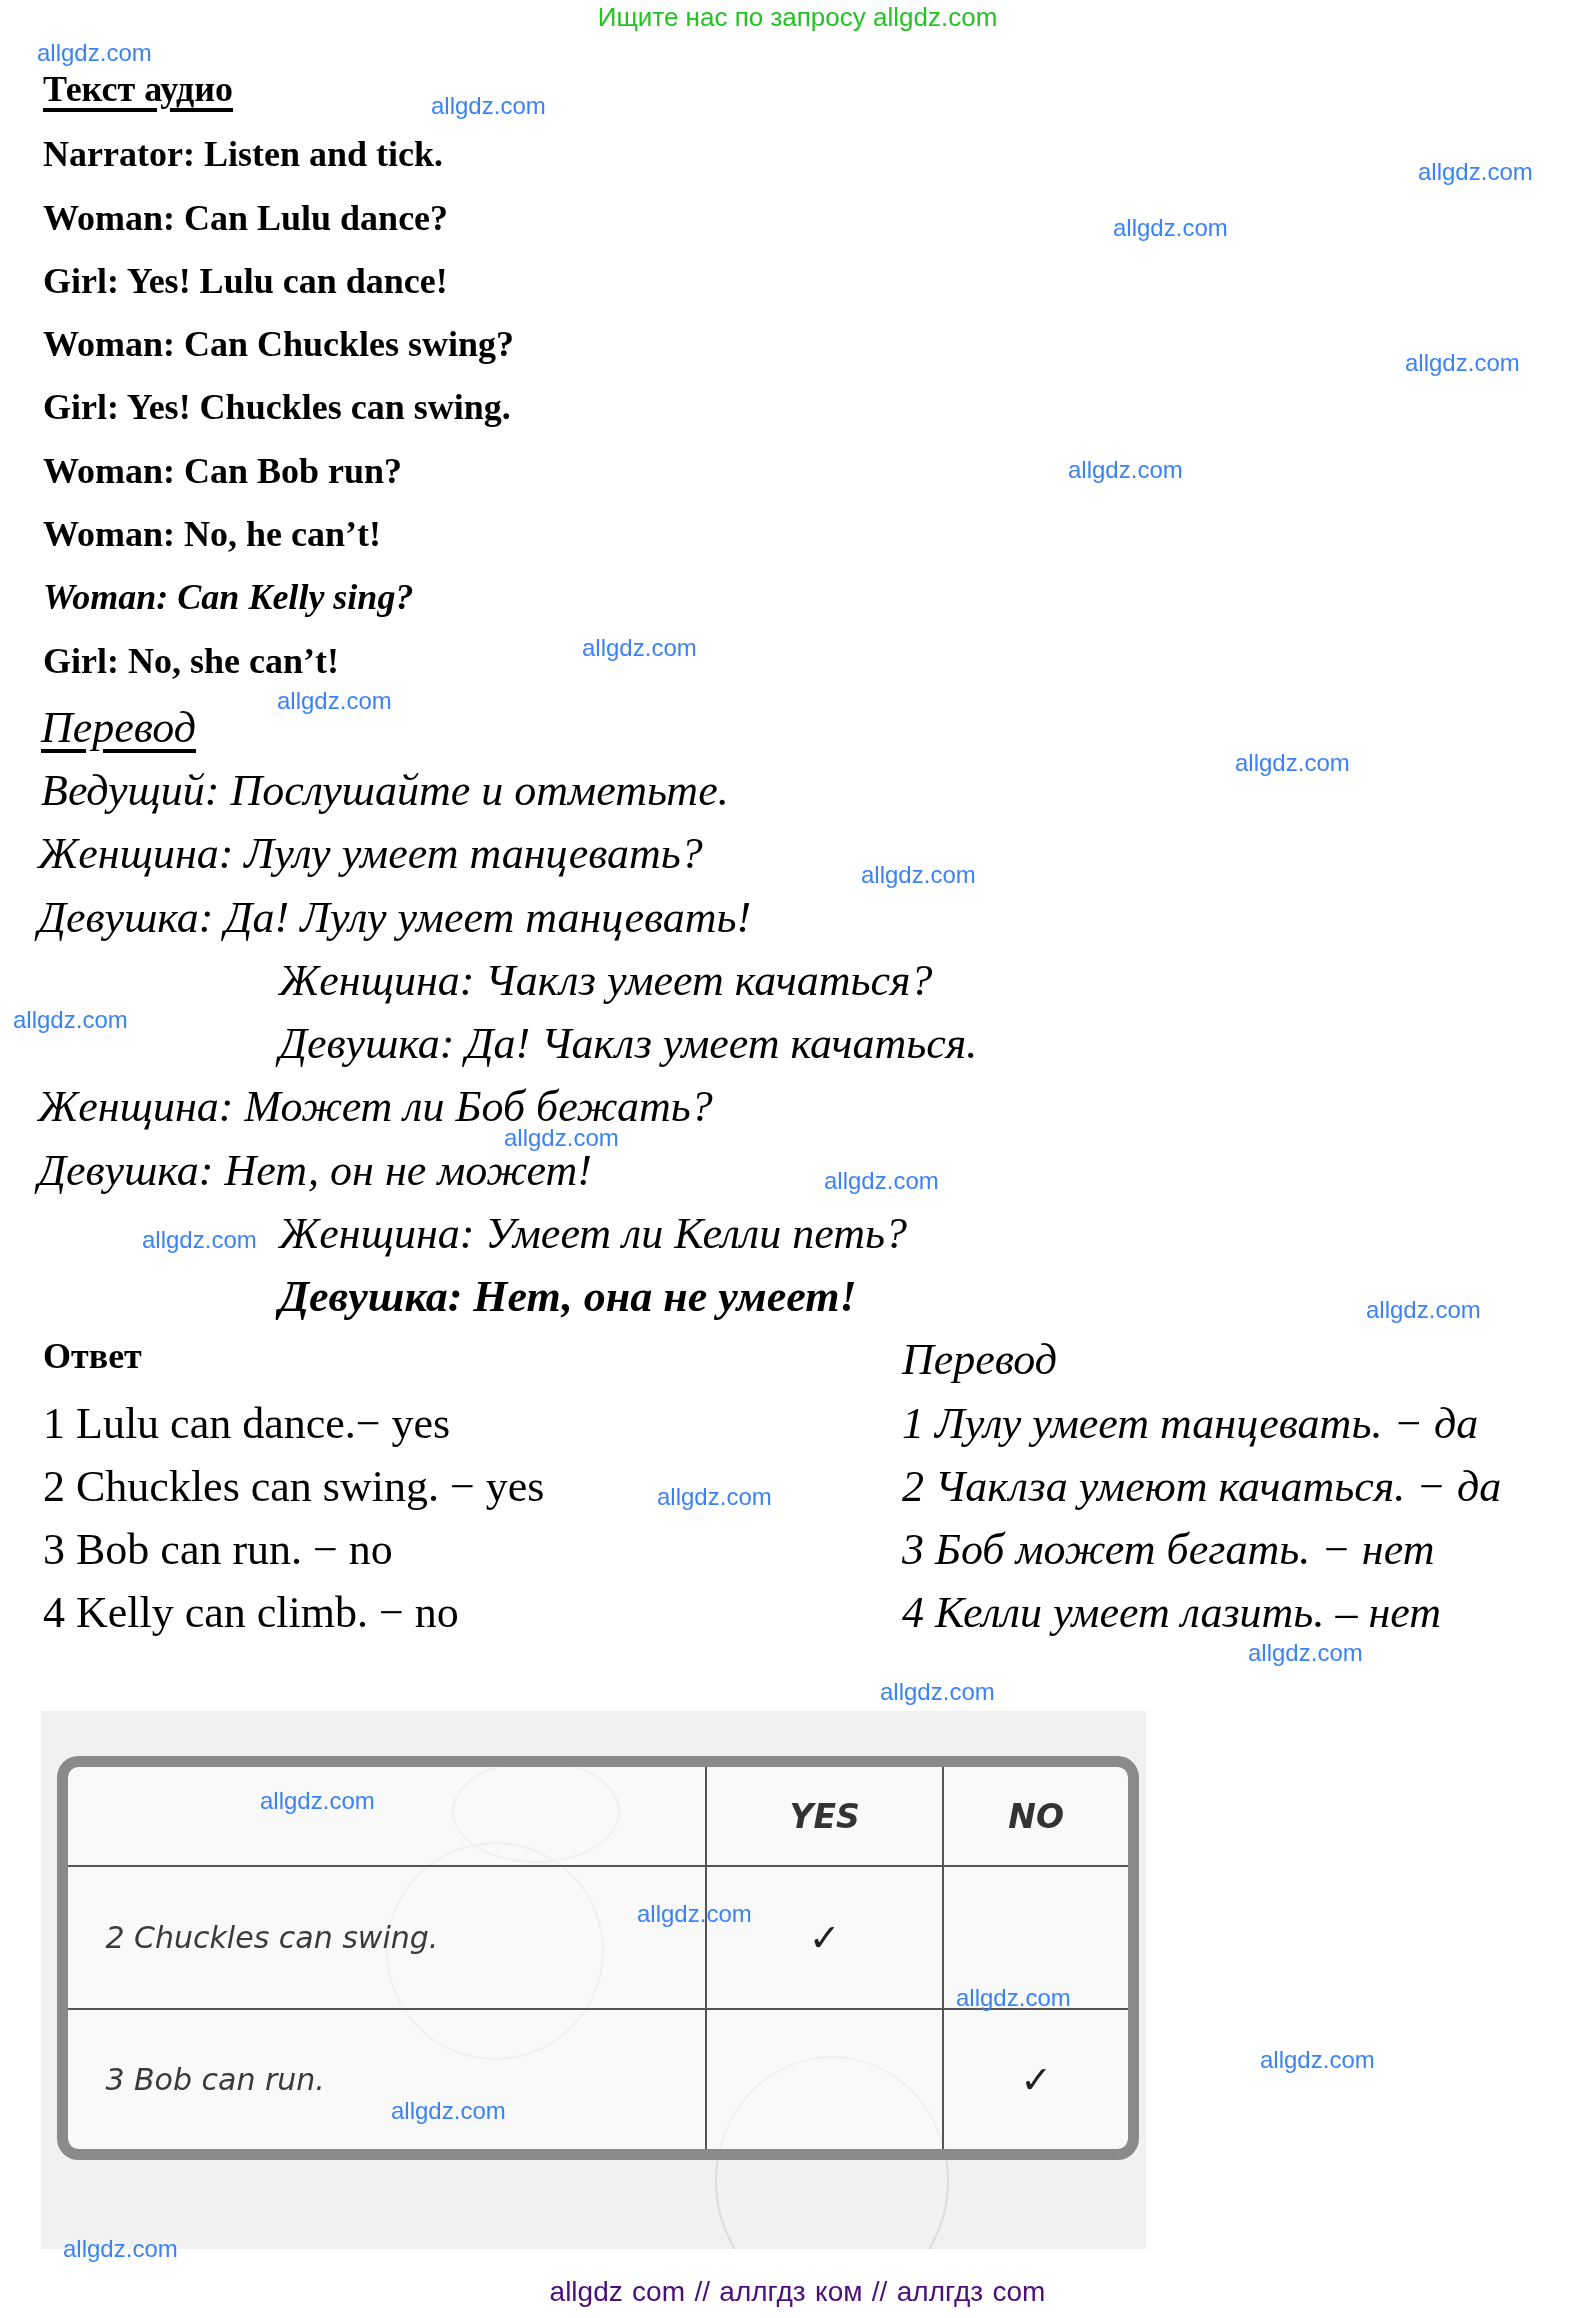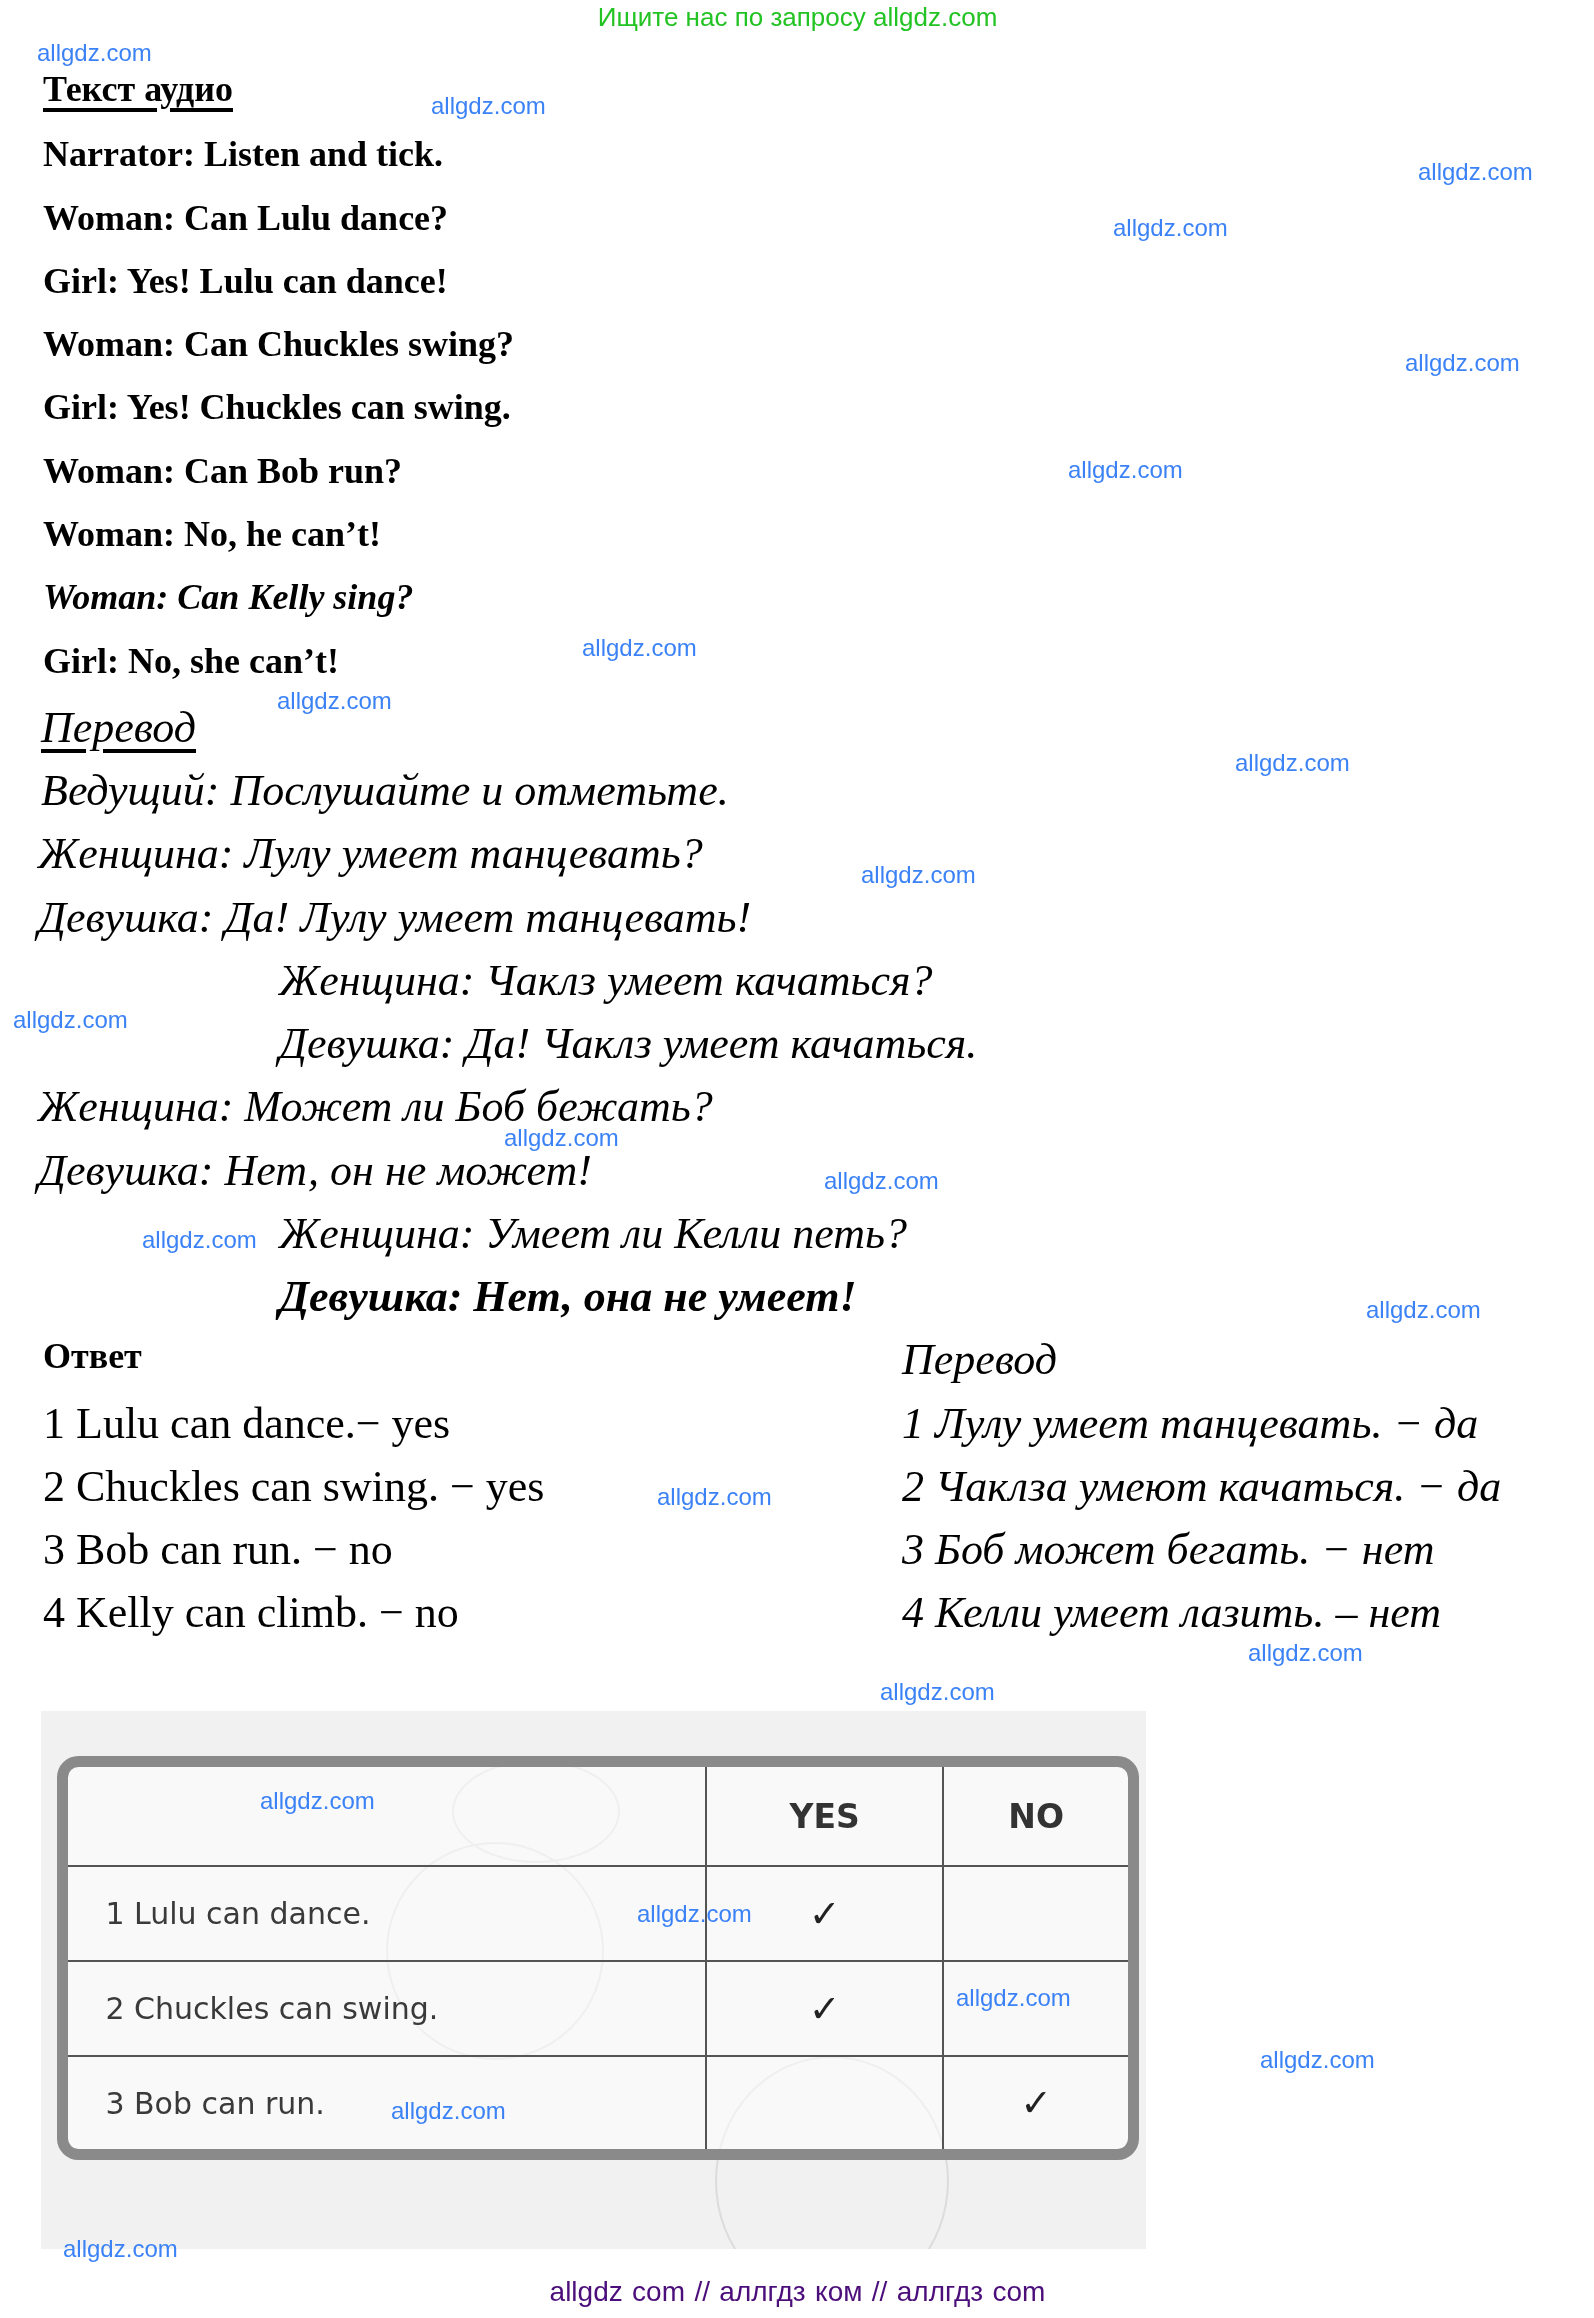--- a/index.html
+++ b/index.html
@@ -12,21 +12,21 @@
     .heading-u { text-decoration: underline; text-decoration-thickness: 4.1px; text-underline-offset: 6.6px; }
     .it-line { font-style: italic; font-size: 44px; line-height: 1; }
     .plain-line { font-size: 44px; line-height: 1; }
     .footer { font-family: "Liberation Sans", sans-serif; color: #4b0e7a; font-size: 28px; left: 0; width: 1595px; text-align: center; top: 2276px; word-spacing: 1.6px; }
 
     
     .table-photo { position: absolute; left: 41px; top: 1711px; width: 1105px; height: 538px; background: #f1f1f1; overflow: hidden; }
     .sketch { position: absolute; border: 2.5px solid #dcdcdc; border-radius: 50%; }
     .frame { position: absolute; left: 16.4px; top: 45px; width: 1060px; height: 382px; border: 11.5px solid #8a8a8a; border-radius: 21.4px; background: rgba(255,255,255,0.55); }
     .tbl { position: absolute; left: 0; top: 0; width: 100%; height: 100%; border-collapse: collapse; }
-    .tbl td { border: 2.5px solid #555; padding: 0; font-family: "DejaVu Sans", sans-serif; color: #3a3a3a; font-size: 30px; position: relative; }
+    .tbl td { border: 2.5px solid #555; padding: 0; font-family: "DejaVu Sans", sans-serif; color: #3a3a3a; font-size: 30px; position: relative; font-style: italic; }
     .tbl tr:first-child td { border-top: none; }
     .tbl tr:last-child td { border-bottom: none; }
     .tbl td:first-child { border-left: none; width: 600px; padding-left: 37px; }
     .tbl td:last-child { border-right: none; }
     .tbl .hdr { text-align: center; font-weight: bold; font-size: 33px; color: #333; }
     .tbl .mark { text-align: center; font-size: 38px; color: #222; }
     .tbl tr.head-row { height: 99px; }
   </style>
 </head>
 <body>
@@ -73,25 +73,20 @@
   <div class="sketch" style="left:674px; top:345px; width:230px; height:246px;"></div>
   <div class="frame">
     <table class="tbl">
       <tbody>
           <tr class="head-row">
         <td></td>
         <td class="hdr">YES</td>
         <td class="hdr">NO</td>
       </tr>
       <tr>
-        <td>1 Lulu can dance.</td>
-        <td class="mark">✓</td>
-        <td class="mark"></td>
-      </tr>
-      <tr>
         <td>2 Chuckles can swing.</td>
         <td class="mark">✓</td>
         <td class="mark"></td>
       </tr>
       <tr>
         <td>3 Bob can run.</td>
         <td class="mark"></td>
         <td class="mark">✓</td>
       </tr>
     </tbody>

